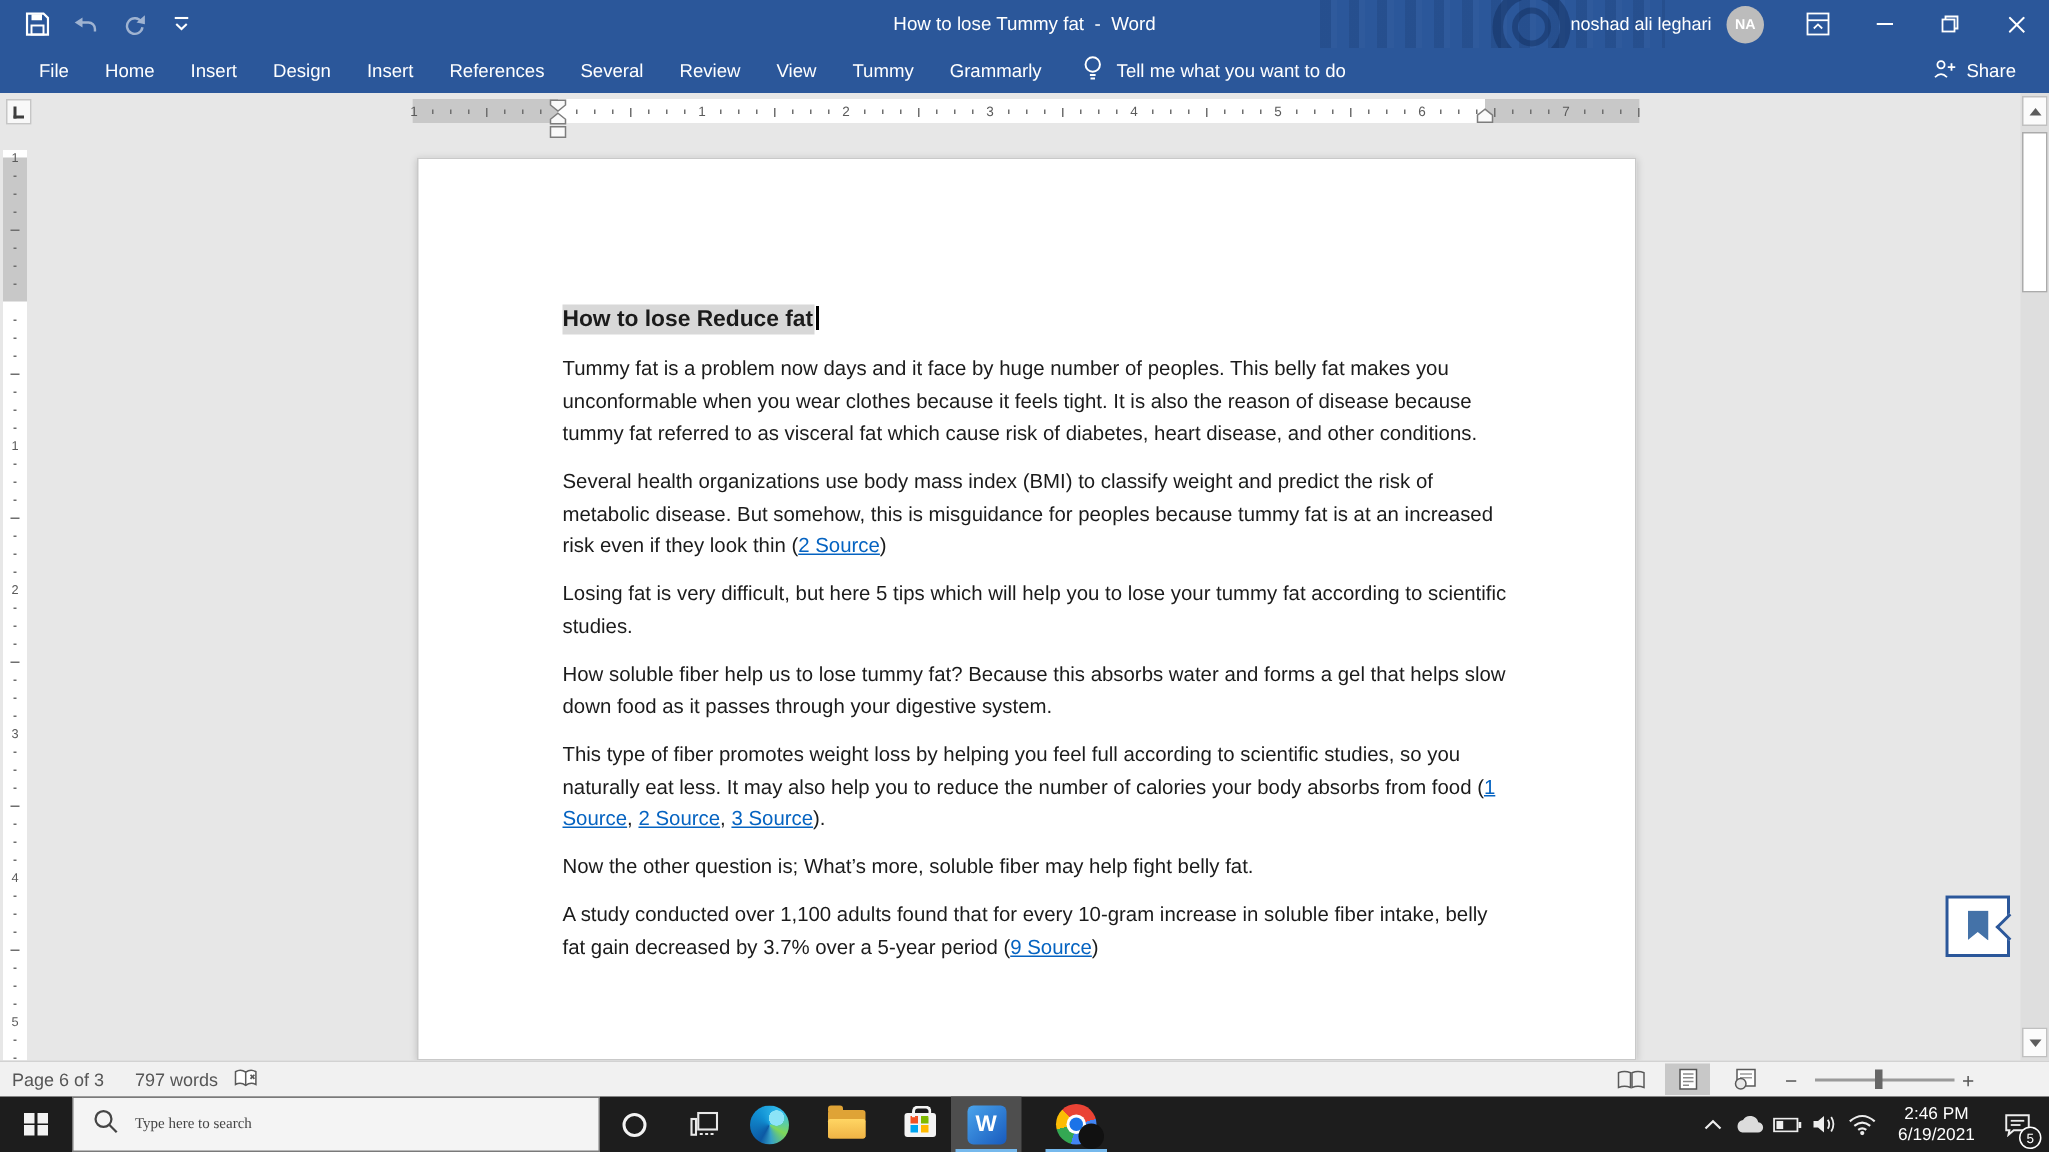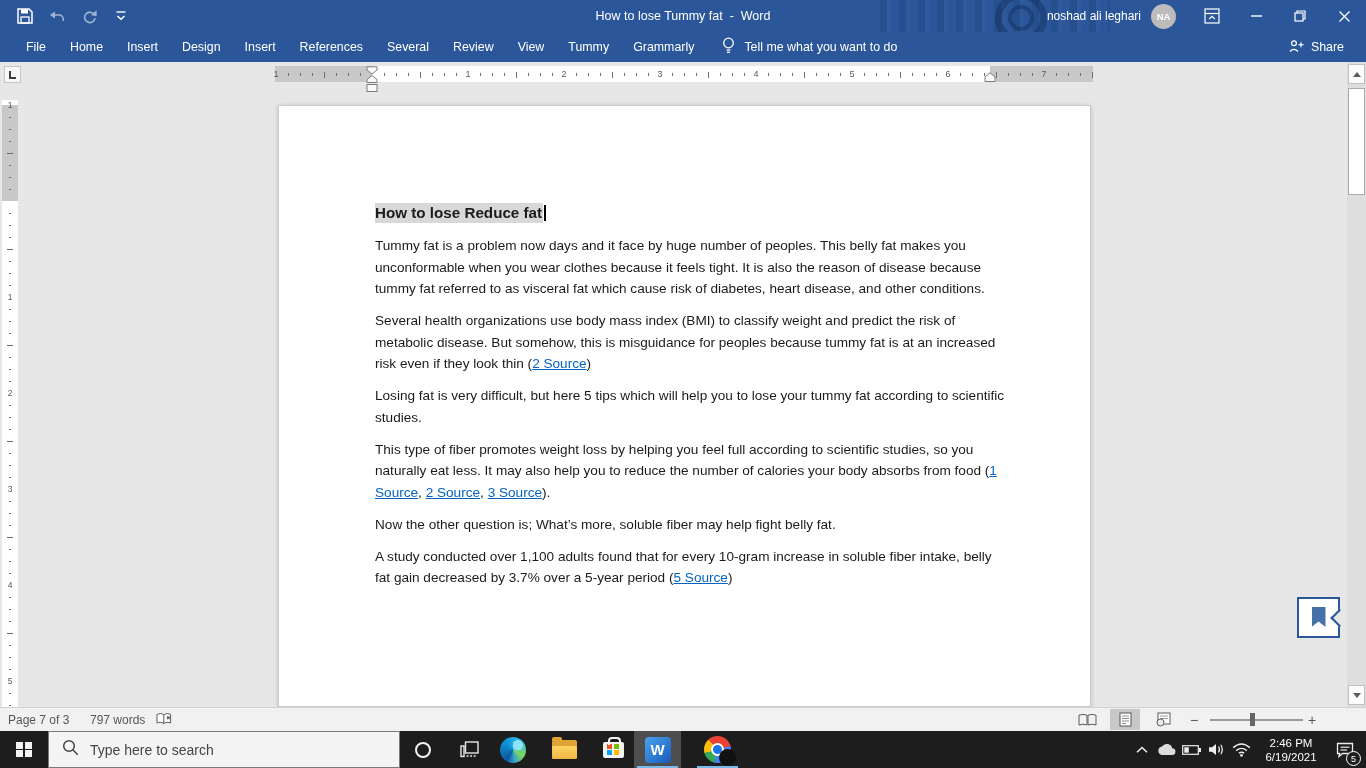--- a/index.html
+++ b/index.html
@@ -83,22 +83,22 @@
   .zoom-handle { position:absolute; top:5px; width:5px; height:13px; background:#666; }
   .zoomsign { font-size:14px; color:#565656; }
 
   
   .taskbar { position:absolute; left:0; top:731px; width:1366px; height:37px; background:#1d1d1d; }
   .start { position:absolute; left:0; top:0; width:48px; height:37px; display:flex; align-items:center; justify-content:center; }
   .winlogo { display:grid; grid-template-columns:7px 7px; grid-template-rows:7px 7px; gap:1.5px; }
   .winlogo div { background:#f3f3f3; }
   .tsearch { position:absolute; left:48px; top:0; width:352px; height:37px; background:#f4f4f4; border:1px solid #7a7a7a;
              display:flex; align-items:center; }
-  .tsearch input { border:none; background:transparent; outline:none; font-size:14px; color:#8b5cf6; width:280px;
-                   font-family:Liberation Sans, sans-serif; }
+  .tsearch input { border:none; background:transparent; outline:none; font-size:10px; color:#8b5cf6; width:280px;
+                   font-family:Liberation Serif, serif; }
   .tsearch input::placeholder { color:#454545; opacity:1; }
   .ticon { position:absolute; top:0; width:46px; height:37px; display:flex; align-items:center; justify-content:center; }
   .ticon.active { background:#4e4e4e; }
   .runline { position:absolute; bottom:0; left:3px; right:3px; height:2.5px; background:#76b9ed; }
   .cortana { width:16px; height:16px; border:2.5px solid #f2f2f2; border-radius:50%; }
   .edge-ic { width:26px; height:26px; border-radius:50%;
              background:radial-gradient(circle at 68% 32%, #8ce4f7 0 20%, transparent 21%),
                         conic-gradient(from 210deg,#0c59a4,#1191d4 30%,#37c2ef 55%,#7fd858 75%,#35a1c8 90%,#0c59a4); }
   .folder-ic { position:relative; width:25px; height:19px; }
   .folder-back { position:absolute; left:0; top:0; width:25px; height:19px; background:#dfa336; border-radius:2px; }
@@ -370,44 +370,45 @@
         <div class="vnum" style="top: 485px; left: 8px;">4</div>
         <div class="vnum" style="top: 581px; left: 8px;">5</div>
       </div>
 
     <div class="page">
       <div class="doc" id="doc-content">
           <h1><span class="hl"><span>How to lose Reduce fat</span></span><span class="caret"></span></h1>
           <p><span>Tummy fat is a problem now days and it face by huge number of peoples. This belly fat makes you unconformable when you wear clothes because it feels tight. It is also the reason of disease because tummy fat referred to as visceral fat which cause risk of diabetes, heart disease, and other conditions.</span></p>
           <p><span>Several health organizations use body mass index (BMI) to classify weight and predict the risk of metabolic disease. But somehow, this is misguidance for peoples because tummy fat is at an increased risk even if they look thin (</span><a class="doclink">2 Source</a><span>)</span></p>
           <p><span>Losing fat is very difficult, but here 5 tips which will help you to lose your tummy fat according to scientific studies.</span></p>
+          <p><span>How soluble fiber help us to lose tummy fat? Because this absorbs water and forms a gel that helps slow down food as it passes through your digestive system.</span></p>
           <p><span>This type of fiber promotes weight loss by helping you feel full according to scientific studies, so you naturally eat less. It may also help you to reduce the number of calories your body absorbs from food (</span><a class="doclink">1 Source</a><span>, </span><a class="doclink">2 Source</a><span>, </span><a class="doclink">3 Source</a><span>).</span></p>
           <p><span>Now the other question is; What’s more, soluble fiber may help fight belly fat.</span></p>
-          <p><span>A study conducted over 1,100 adults found that for every 10-gram increase in soluble fiber intake, belly fat gain decreased by 3.7% over a 5-year period (</span><a class="doclink">5 Source</a><span>)</span></p>
+          <p><span>A study conducted over 1,100 adults found that for every 10-gram increase in soluble fiber intake, belly fat gain decreased by 3.7% over a 5-year period (</span><a class="doclink">9 Source</a><span>)</span></p>
         </div>
     </div>
 
     <div class="flag">
       <div class="flag-tail"></div>
       <div class="flag-bm"></div>
     </div>
 
     <div class="vscroll">
       <div class="sc-btn" style="top:2px;">
           <div class="arrow-up"></div>
         </div>
       <div class="sc-thumb"></div>
       <div class="sc-btn" style="top:623px;">
           <div class="arrow-dn"></div>
         </div>
     </div>
   </div>
 
   <div class="statusbar">
-    <div class="sb-item" style="left:8px;">Page 7 of 3</div>
+    <div class="sb-item" style="left:8px;">Page 6 of 3</div>
     <div class="sb-item" style="left:90px;">797 words</div>
     <div class="sb-item" style="left:156px;">
       <svg width="17" height="15" viewBox="0 0 17 15">
           <path d="M1 2.5 C3 1.2 5.8 1.3 7.8 2.8 C9.8 1.3 12.6 1.2 14.6 2.5 L14.6 11 C12.6 10 9.8 10.1 7.8 11.6 C5.8 10.1 3 10 1 11 Z" fill="#fff" stroke="#5a5a5a"></path>
           <line x1="7.8" y1="2.8" x2="7.8" y2="11.6" stroke="#5a5a5a"></line>
           <line x1="11" y1="4.5" x2="13.6" y2="7.2" stroke="#5a5a5a" stroke-width="1.2"></line>
           <line x1="13.6" y1="4.5" x2="11" y2="7.2" stroke="#5a5a5a" stroke-width="1.2"></line>
         </svg>
     </div>
 

